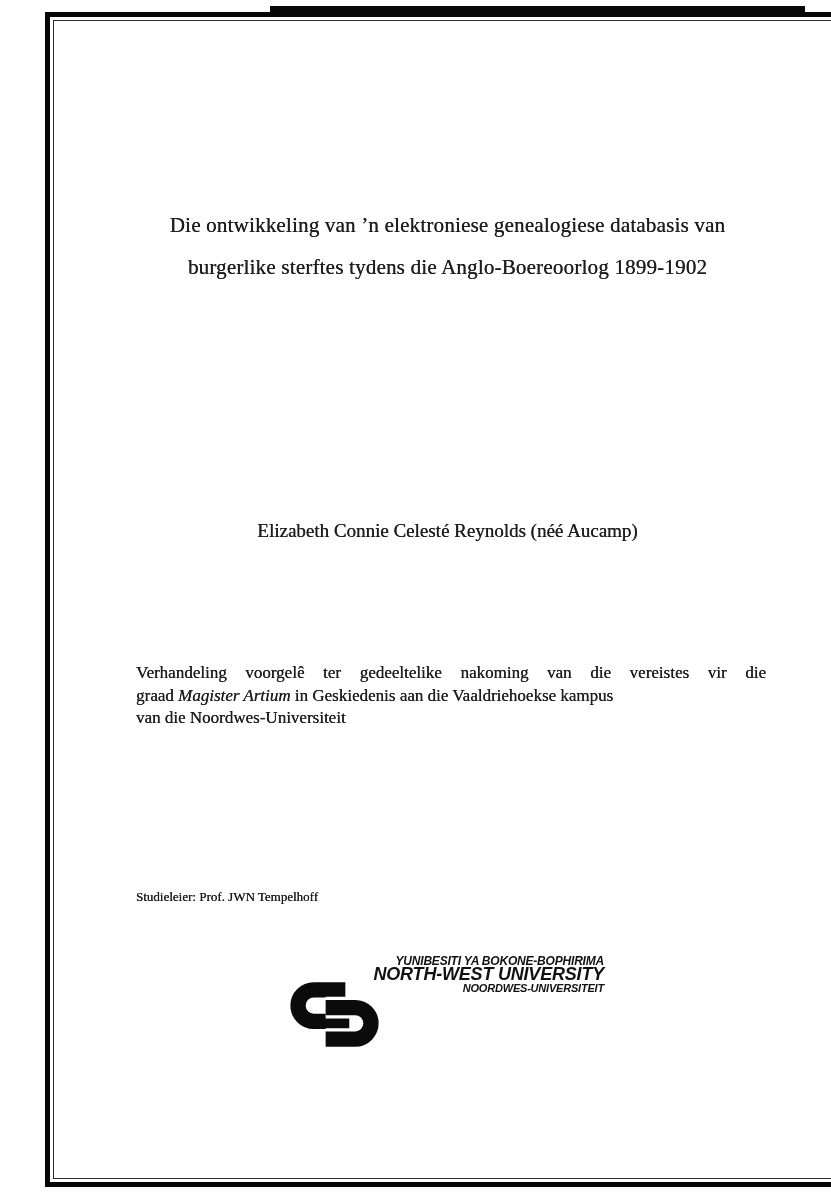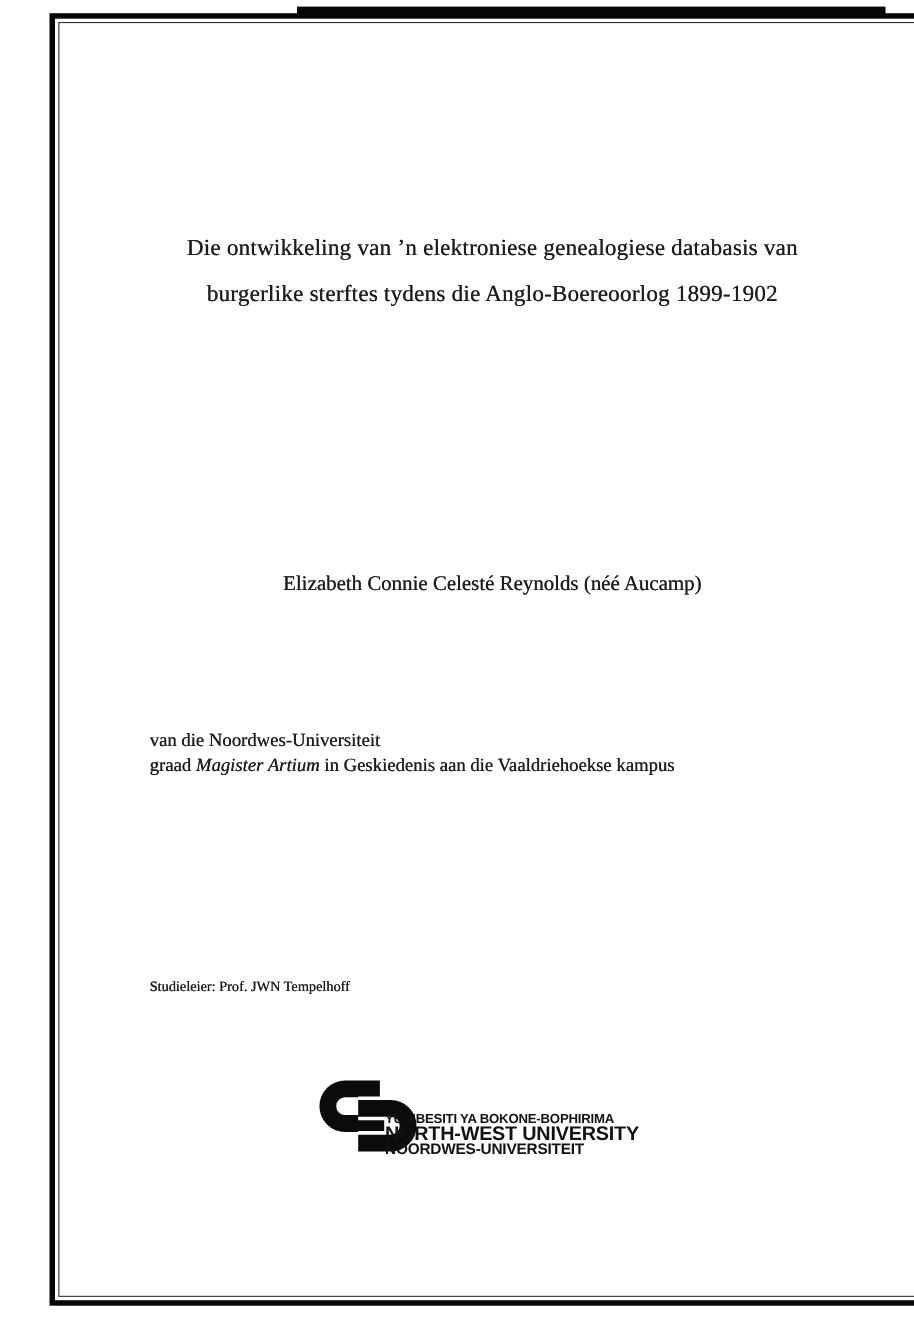--- a/index.html
+++ b/index.html
@@ -79,31 +79,33 @@
     font-size: 13px;
     line-height: 28px;
   }
   .nwu-logo-mark {
     position: absolute;
     left: 256px; top: 979px;
     width: 93px; height: 69px;
   }
   .nwu-logo-text {
     position: absolute;
-    left: 318px; top: 1010px;
+    left: 318px; top: 954px;
     width: 254px;
+    text-align: right;
     font-family: "Liberation Sans", "DejaVu Sans", sans-serif;
     font-weight: bold;
     color: #111111;
     letter-spacing: -0.2px;
     white-space: nowrap;
+    font-style: italic;
   }
   .nwu-logo-text .lt1 { font-size: 12px;   line-height: 14px; }
   .nwu-logo-text .lt2 { font-size: 18px; line-height: 13.5px; }
-  .nwu-logo-text .lt3 { font-size: 14px; line-height: 13.5px; }
+  .nwu-logo-text .lt3 { font-size: 11px; line-height: 13.5px; }
   i { font-style: italic; }
 </style>
 </head>
 <body>
 
 <div class="sheet">
 
   <div class="border-outer"></div>
   <div class="border-inner"></div>
   <div class="top-smudge"></div>
@@ -111,22 +113,23 @@
   <div class="thesis-title serif-text">
     <div>Die ontwikkeling van ’n elektroniese genealogiese databasis van</div>
     <div>burgerlike sterftes tydens die Anglo-Boereoorlog 1899-1902</div>
   </div>
 
   <div class="byline serif-text">deur</div>
 
   <div class="author serif-text">Elizabeth Connie Celesté Reynolds (néé Aucamp)</div>
 
   <div class="degree-statement serif-text">
+    <div class="just">Verhandeling voorgelê ter gedeeltelike nakoming van die vereistes vir die</div>
+    <div><span>graad </span><i>Magister Artium</i><span> in Geskiedenis aan die Vaaldriehoekse kampus</span></div>
     <div>van die Noordwes-Universiteit</div>
-    <div><span>graad </span><i>Magister Artium</i><span> in Geskiedenis aan die Vaaldriehoekse kampus</span></div>
   </div>
 
   <div class="supervisor-block serif-text">
     <div>Studieleier: Prof. JWN Tempelhoff</div>
   </div>
 
   <svg class="nwu-logo-mark" viewBox="0 0 94 70" xmlns="http://www.w3.org/2000/svg" aria-hidden="true">
     <path d="M 58 11 H 26 A 16 16 0 0 0 26 43 H 62" fill="none" stroke="#0b0b0b" stroke-width="15.5"></path>
     <path d="M 38 29 H 68 A 16 16 0 0 1 68 61 H 38" fill="none" stroke="#ffffff" stroke-width="22"></path>
     <path d="M 38 29 H 68 A 16 16 0 0 1 68 61 H 38" fill="none" stroke="#0b0b0b" stroke-width="15.5"></path>

